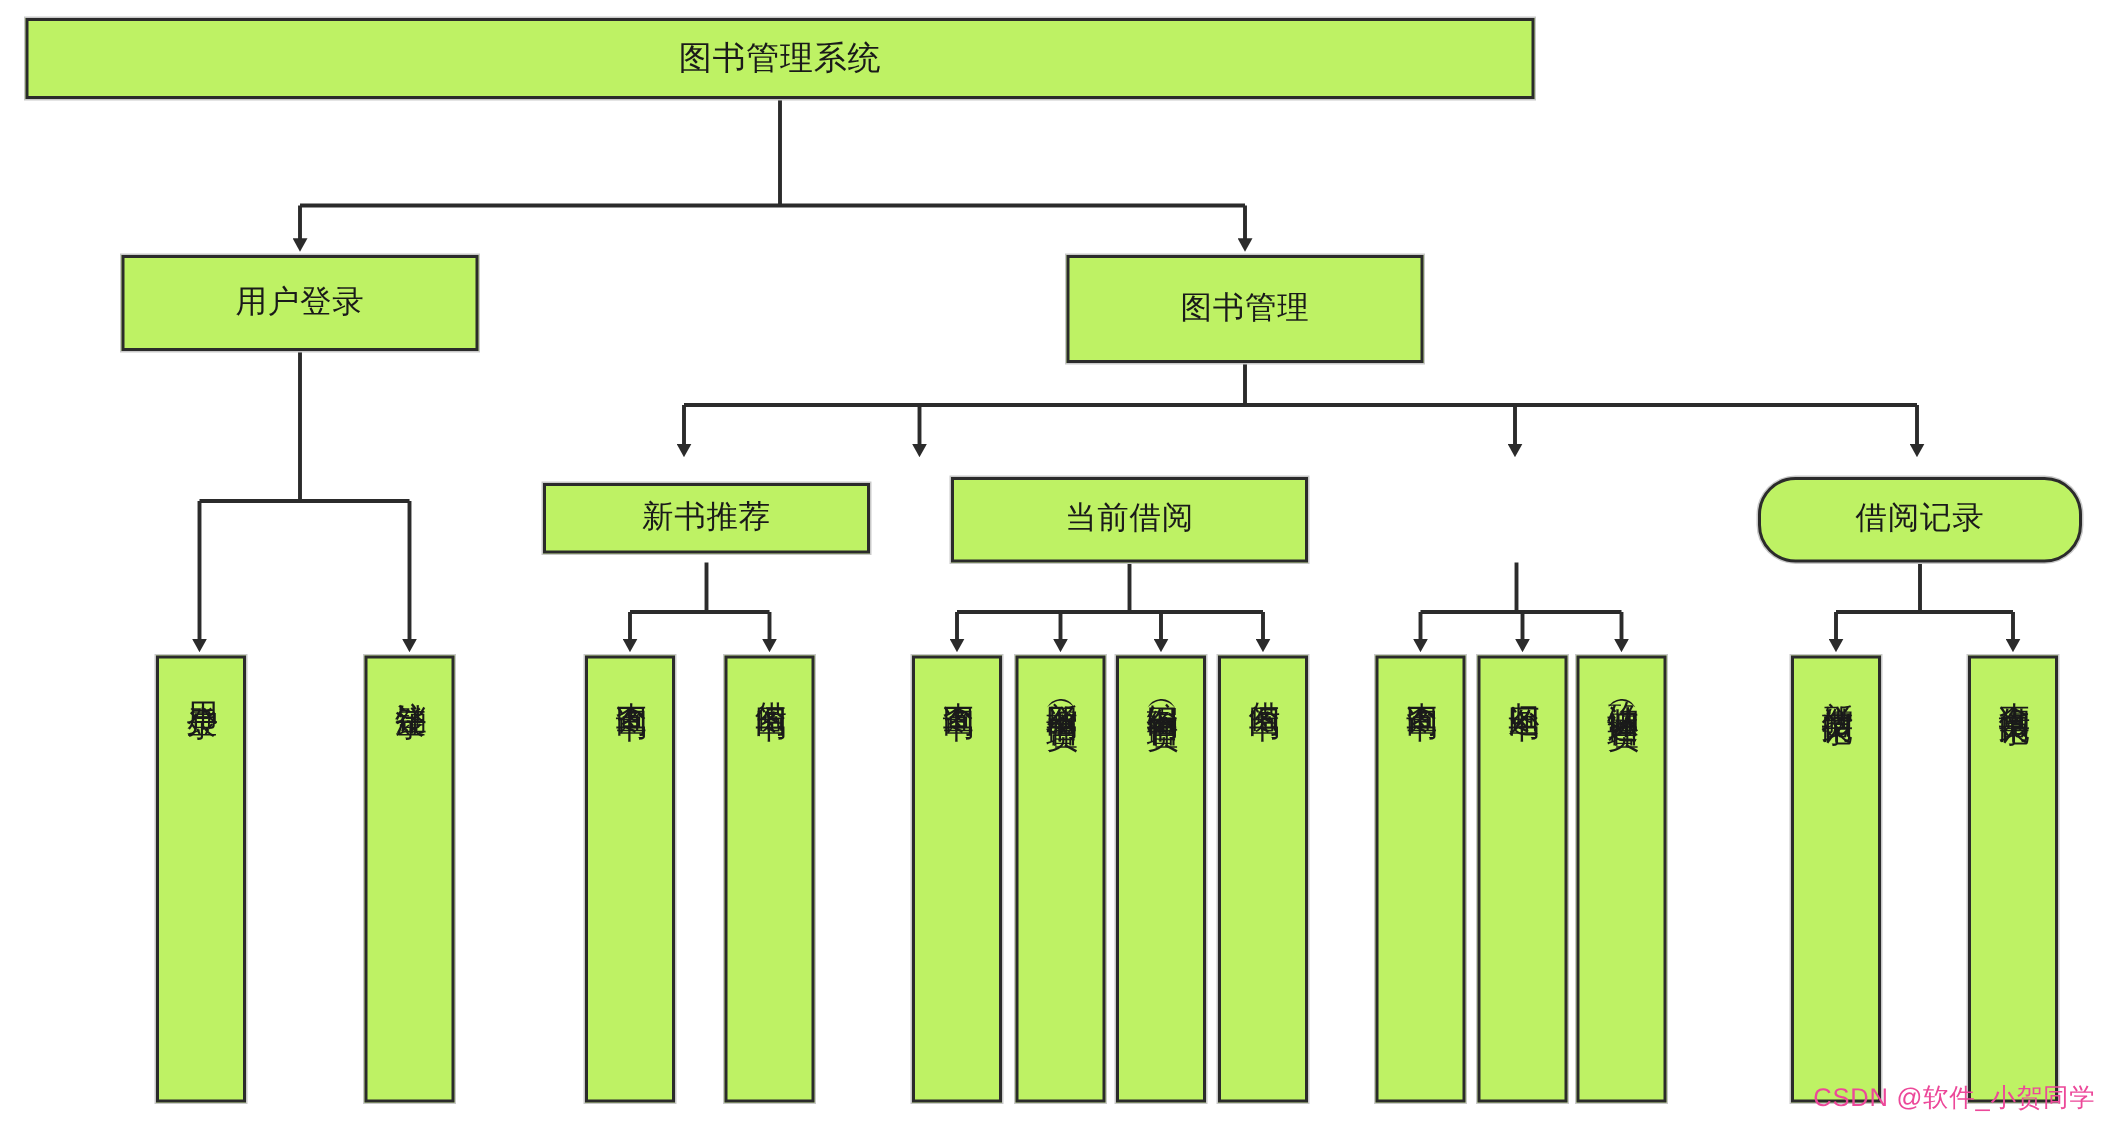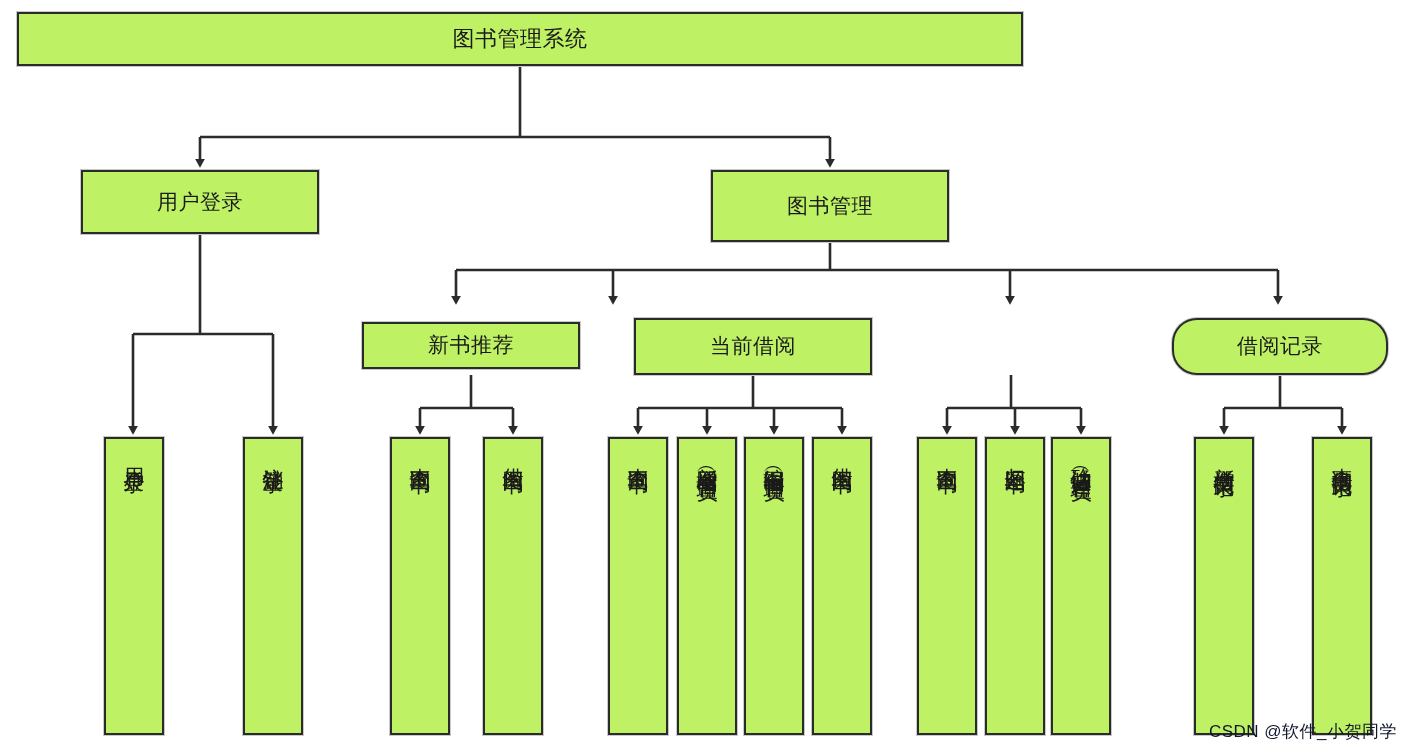--- a/index.html
+++ b/index.html
@@ -57,21 +57,21 @@
     writing-mode: vertical-rl;
     text-orientation: upright;
     letter-spacing: 2px;
     line-height: 1.05;
   }
   .watermark {
     position: absolute;
     right: 8px;
     bottom: 4px;
     font-size: 17px;
-    color: #0f172a;
+    color: #ec4899;
     font-family: "Liberation Sans", sans-serif;
     white-space: nowrap;
     letter-spacing: 0.5px;
   }
 </style>
 </head>
 <body>
 
 <div id="diagram-root">
 

